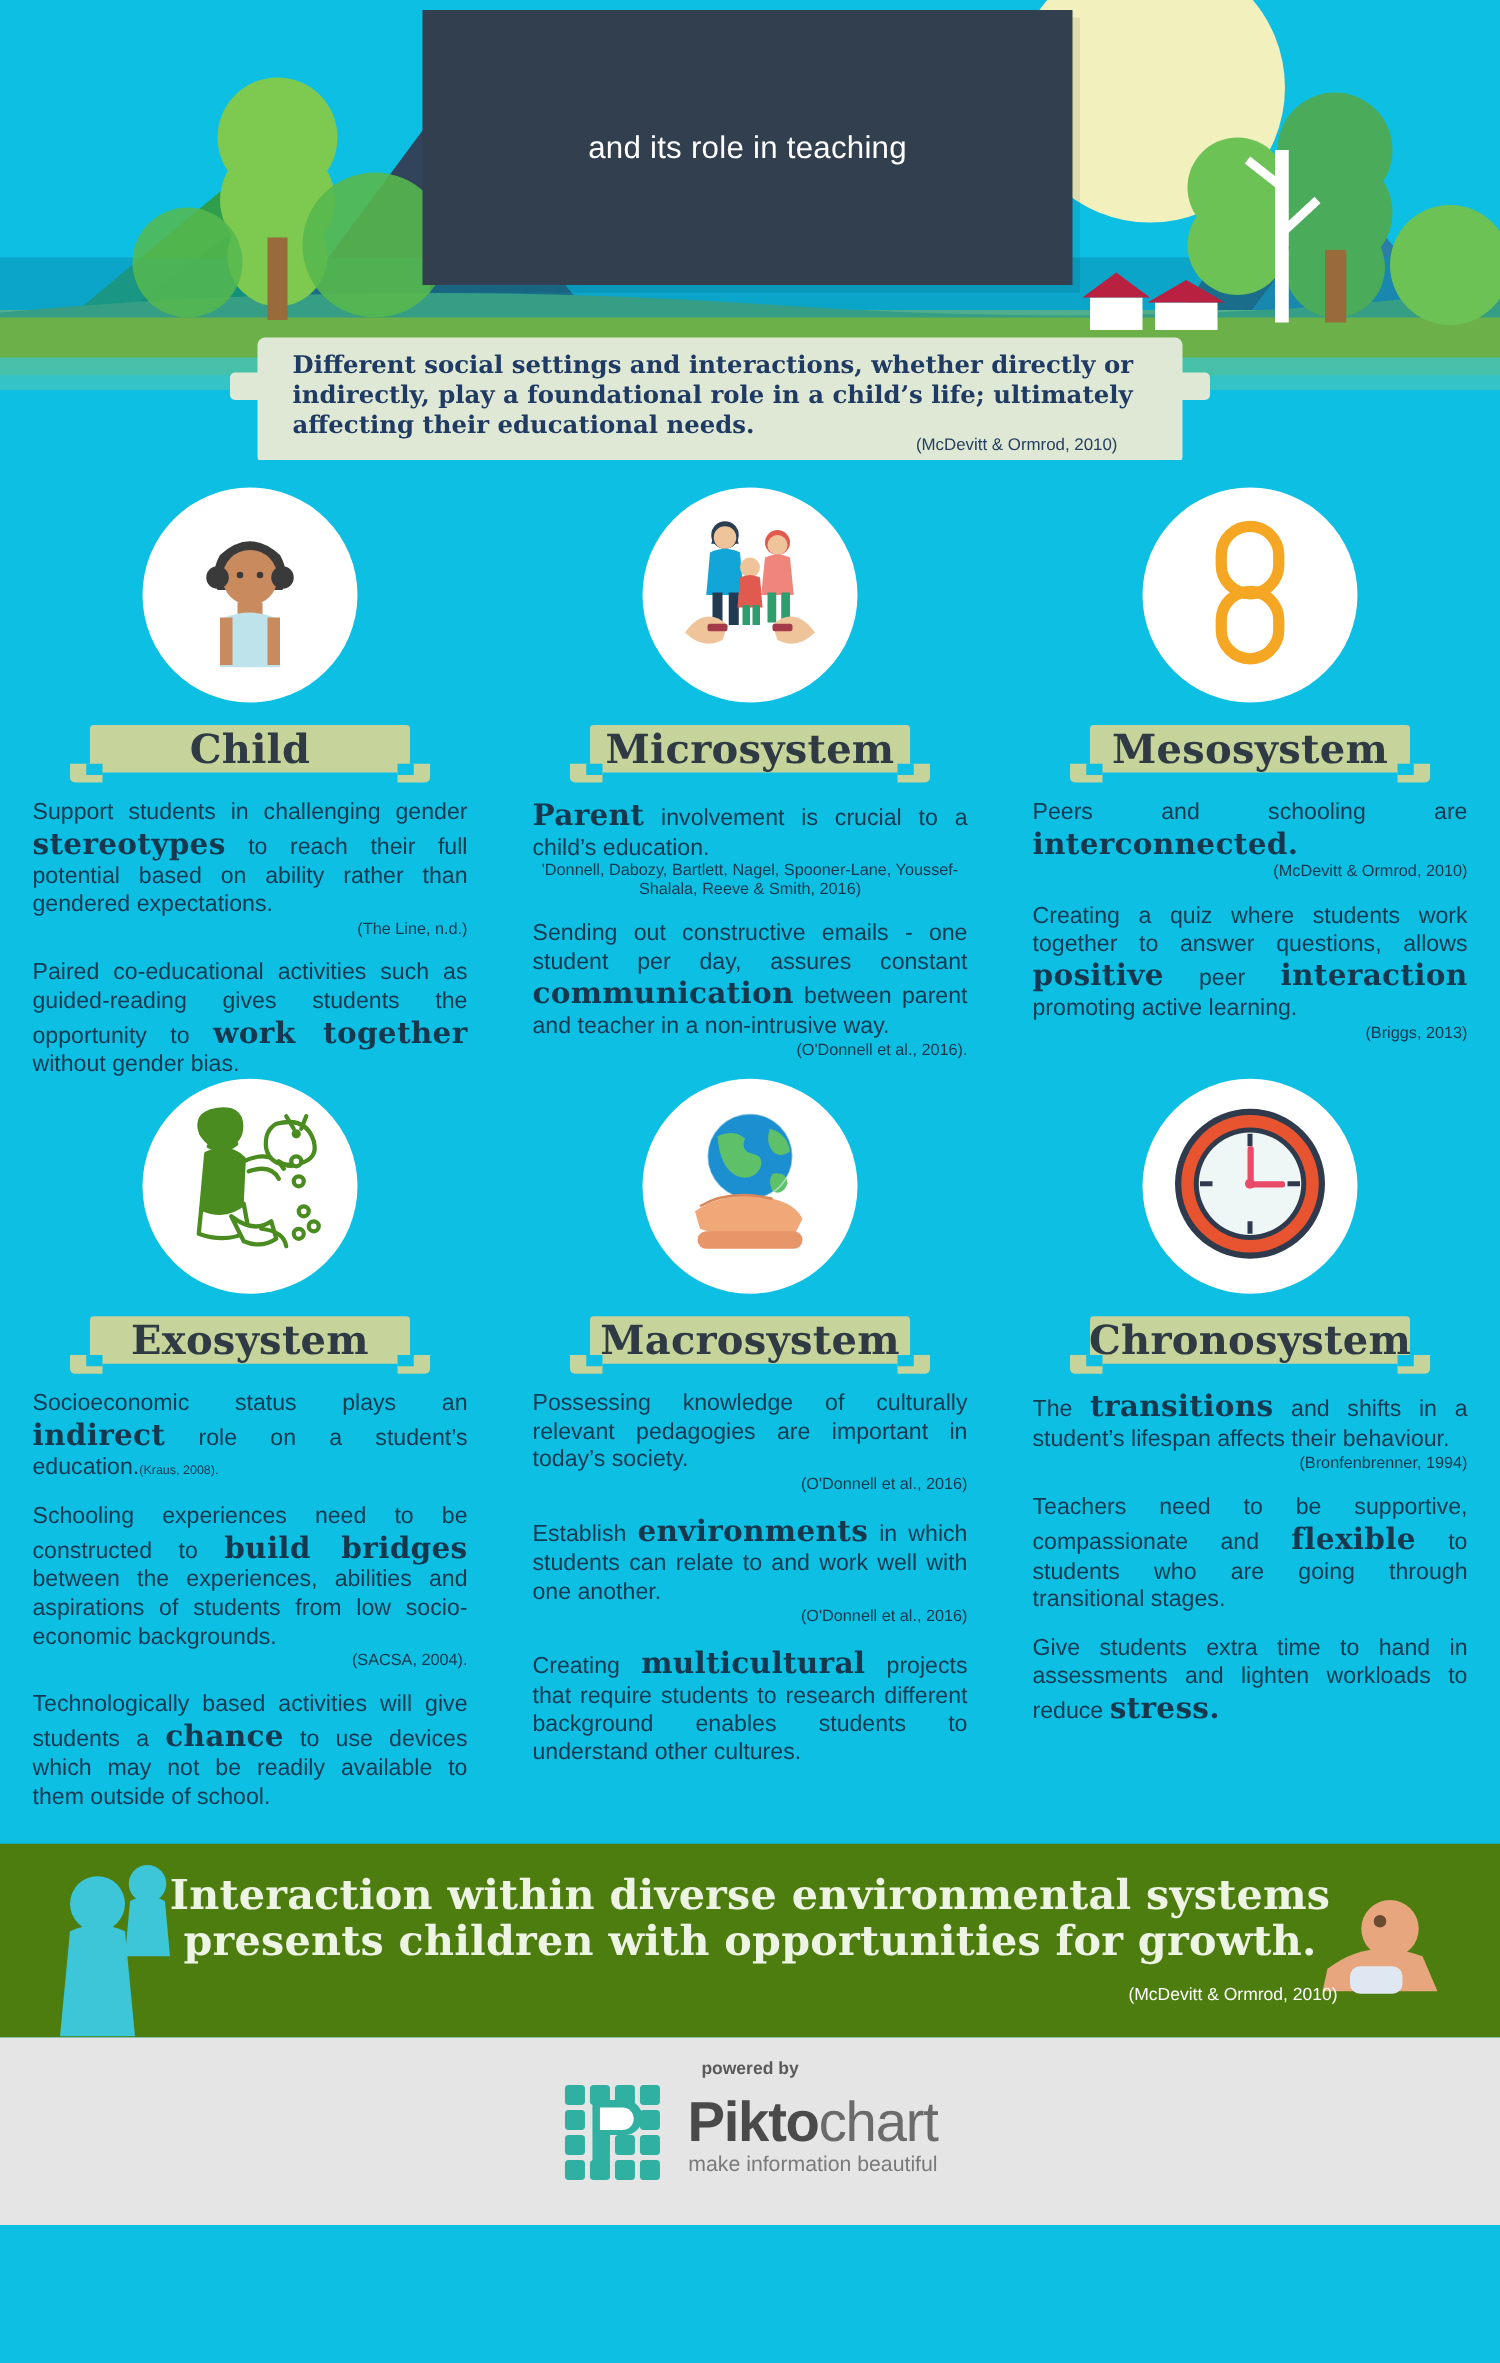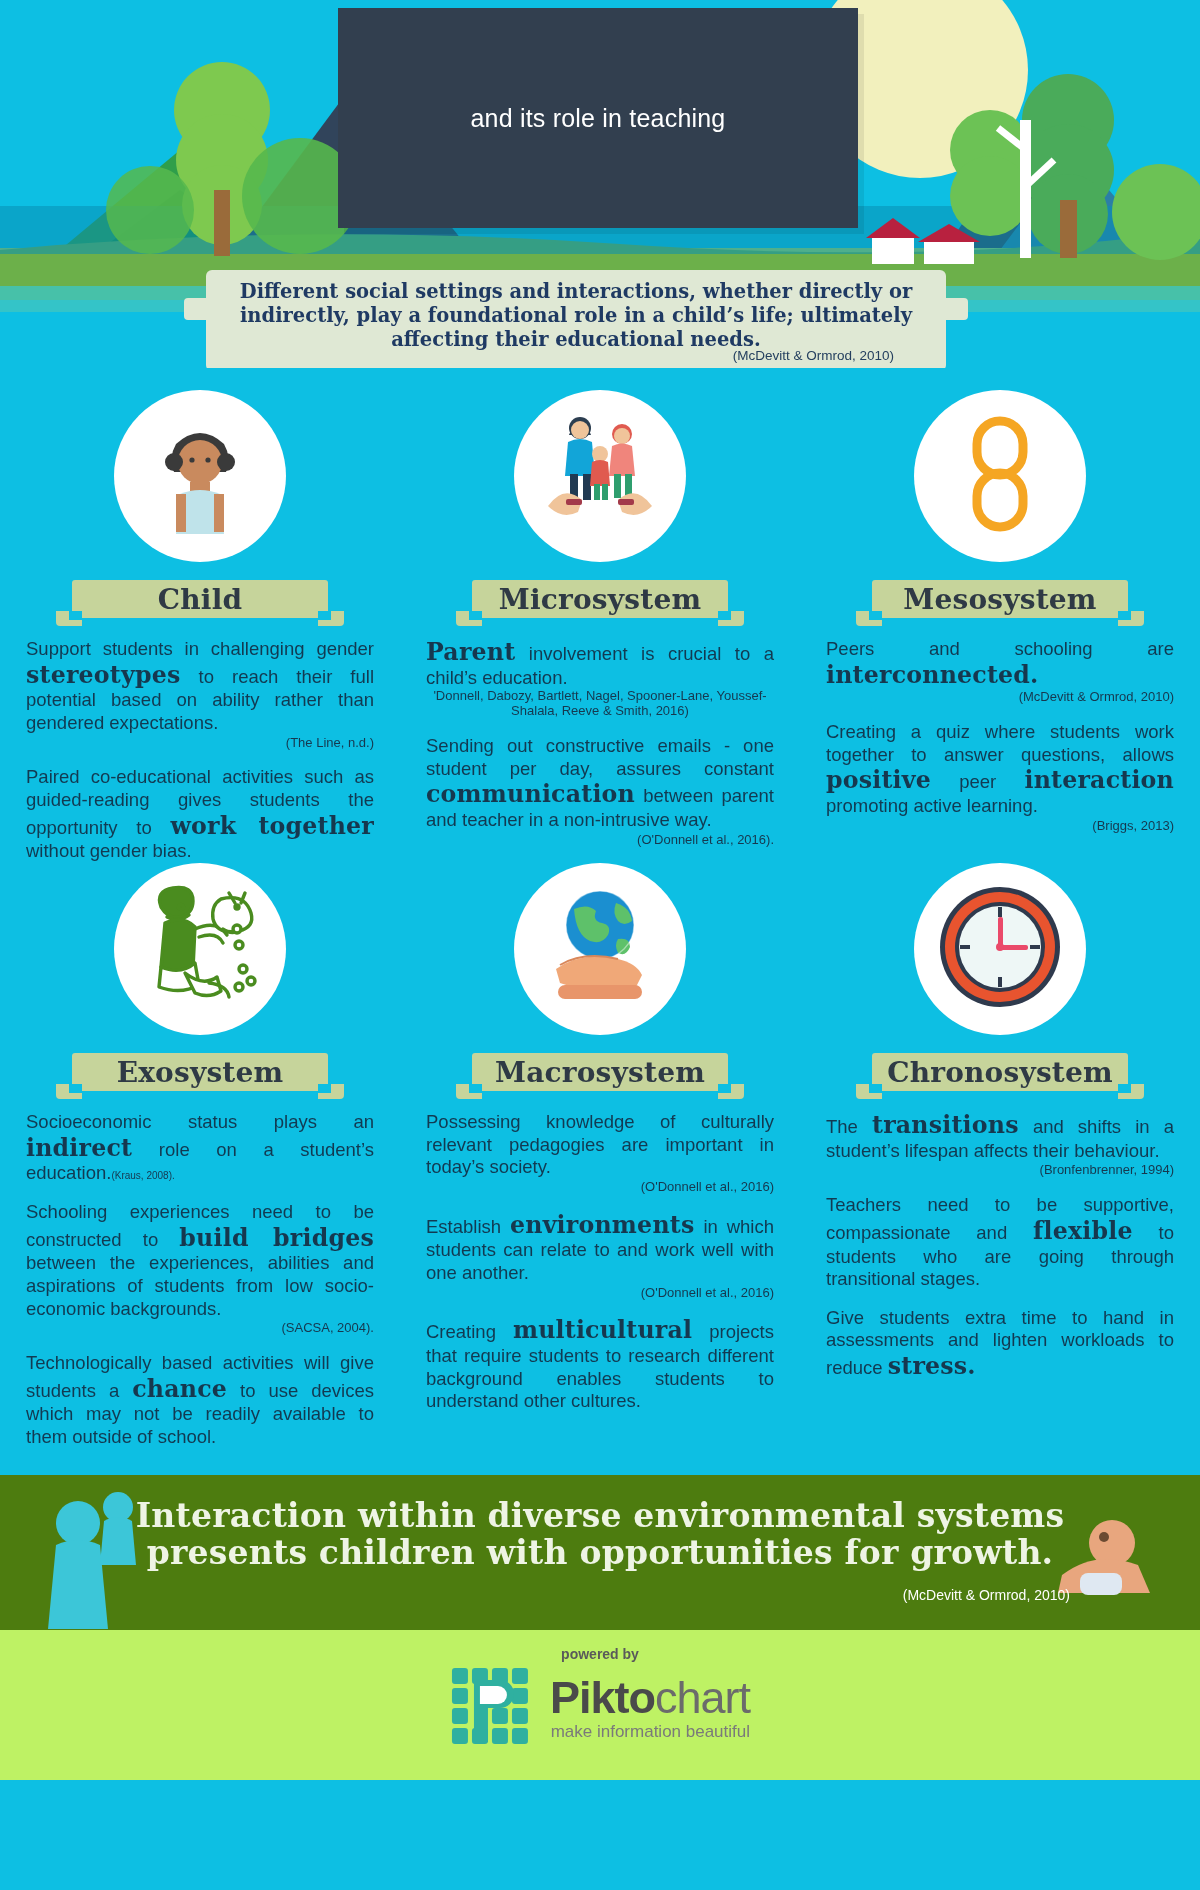--- a/index.html
+++ b/index.html
@@ -35,21 +35,21 @@
     background: #dfe8d4; z-index: 7; padding: 10px 28px 8px 28px;
     border-radius: 6px;
   }
   .intro-banner:before, .intro-banner:after {
     content:""; position:absolute; width: 34px; height: 22px; background:#dfe8d4;
   }
   .intro-banner:before { left: -22px; top: 28px; border-radius: 4px 0 0 4px; }
   .intro-banner:after  { right: -22px; top: 28px; border-radius: 0 4px 4px 0; }
   .intro-text {
     font-family: "DejaVu Serif", serif; font-weight: bold; color: #1f3a63;
-    font-size: 19.5px; line-height: 1.22; text-align: center;
+    font-size: 19.5px; line-height: 1.22; text-align: left;
   }
   .intro-cite {
     font-family: "Liberation Sans", sans-serif; color: #25405f; font-weight: 400;
     font-size: 13.5px; text-align: right; margin-top: -3px; padding-right: 24px;
   }
 
   
   .grid {
     position: relative; width: 1200px; padding: 22px 0 0 0;
     display: grid; grid-template-columns: repeat(3, 400px); z-index: 4;
@@ -72,21 +72,21 @@
   }
   .label-ribbon .tail-l { left: -16px; bottom: -8px; border-radius: 0 0 0 4px; }
   .label-ribbon .tail-r { right: -16px; bottom: -8px; border-radius: 0 0 4px 0; }
   .label-ribbon .notch-l, .label-ribbon .notch-r {
     position: absolute; width: 13px; height: 9px; background: #0dbfe3;
   }
   .label-ribbon .notch-l { left: -3px; bottom: -2px; }
   .label-ribbon .notch-r { right: -3px; bottom: -2px; }
   .label-text {
     font-family: "DejaVu Serif", serif; font-weight: bold; color: #2f3a45;
-    font-size: 28px; letter-spacing: .2px; white-space: nowrap;
+    font-size: 32px; letter-spacing: .2px; white-space: nowrap;
   }
 
   .body { margin-top: 20px; color: #123a52; }
   .para { font-size: 18.5px; line-height: 1.22; text-align: justify; margin-bottom: 16px; color: #123a52; }
   .para:last-child { margin-bottom: 0; }
   .hl {
     font-family: "DejaVu Serif", serif; font-weight: bold; color: #16384f;
     font-size: 1.28em; letter-spacing: .2px;
   }
   .cite { font-size: 10px; color: #16384f; }
@@ -102,21 +102,21 @@
     position: absolute; left: 130px; right: 130px; top: 22px;
     font-family: "DejaVu Serif", serif; font-weight: bold; color: #eef4e4;
     font-size: 33px; line-height: 1.14; text-align: center; letter-spacing: .2px;
   }
   .fb-cite {
     position: absolute; right: 130px; top: 112px;
     font-family: "Liberation Sans", sans-serif; color: #ffffff; font-size: 14px;
   }
 
   
-  .pikto { width: 1200px; height: 150px; background: #bef264; position: relative; }
+  .pikto { width: 1200px; height: 150px; background: #e5e5e5; position: relative; }
   .pikto-inner { position: absolute; left: 50%; top: 16px; transform: translateX(-50%); text-align: center; }
   .powered { font-size: 14px; color: #5a5a5a; font-weight: bold; margin-bottom: 4px; }
   .logo-row { display: flex; align-items: center; gap: 14px; }
   .wordmark { font-size: 45px; letter-spacing: -1px; line-height: 1; }
   .wm-a { color: #4a4a4a; font-weight: bold; }
   .wm-b { color: #6b6b6b; font-weight: 400; }
   .tagline { font-size: 17px; color: #7a7a7a; margin-top: 2px; text-align: right; }
 </style>
 </head>
 <body>

